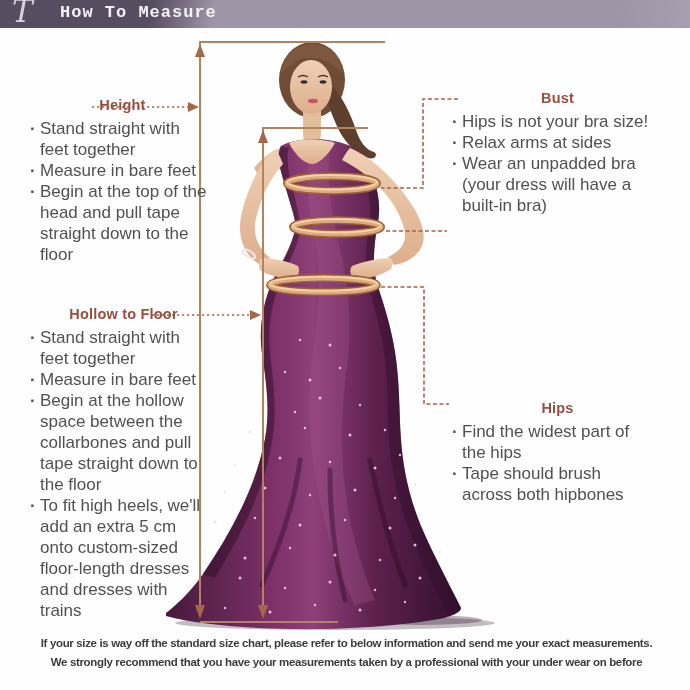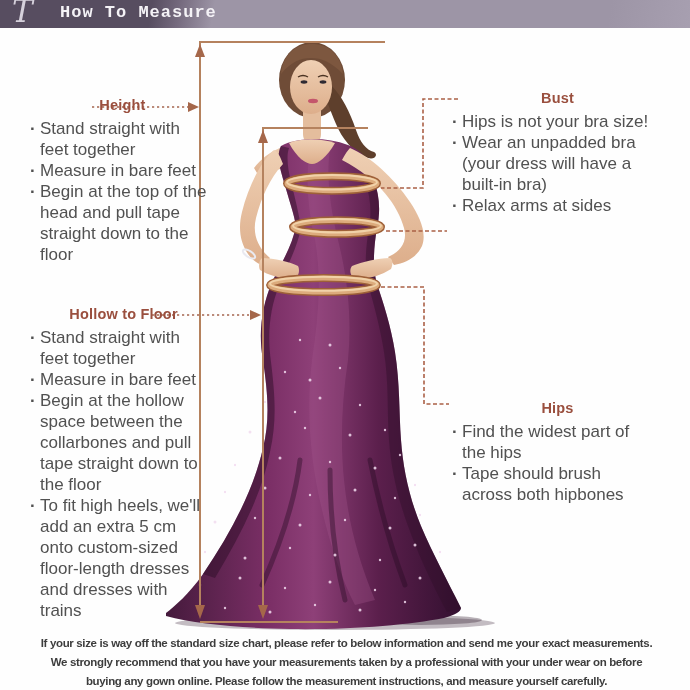--- a/index.html
+++ b/index.html
@@ -243,33 +243,32 @@
       <div class="bl">Measure in bare feet</div>
       <div class="bl">Begin at the hollow space between the collarbones and pull tape straight down to the floor</div>
       <div class="bl">To fit high heels, we'll add an extra 5 cm onto custom-sized floor-length dresses and dresses with trains</div>
     </div>
   </div>
 
   <div class="sec sec-bust">
     <h3>Bust</h3>
     <div class="bullets">
       <div class="bl">Hips is not your bra size!</div>
+      <div class="bl">Relax arms at sides</div>
       <div class="bl">Wear an unpadded bra (your dress will have a built-in bra)</div>
-      <div class="bl">Relax arms at sides</div>
     </div>
   </div>
 
 
   <div class="sec sec-hips">
     <h3>Hips</h3>
     <div class="bullets">
       <div class="bl">Find the widest part of the hips</div>
       <div class="bl">Tape should brush across both hipbones</div>
     </div>
   </div>
 
   <div class="footer">
     <div>If your size is way off the standard size chart, please refer to below information and send me your exact measurements.</div>
     <div>We strongly recommend that you have your measurements taken by a professional with your under wear on before</div>
-    <div>buying any gown online. Please follow the measurement instructions, and measure yourself carefully.</div>
   </div>
 
 </div>
 
 </body></html>

